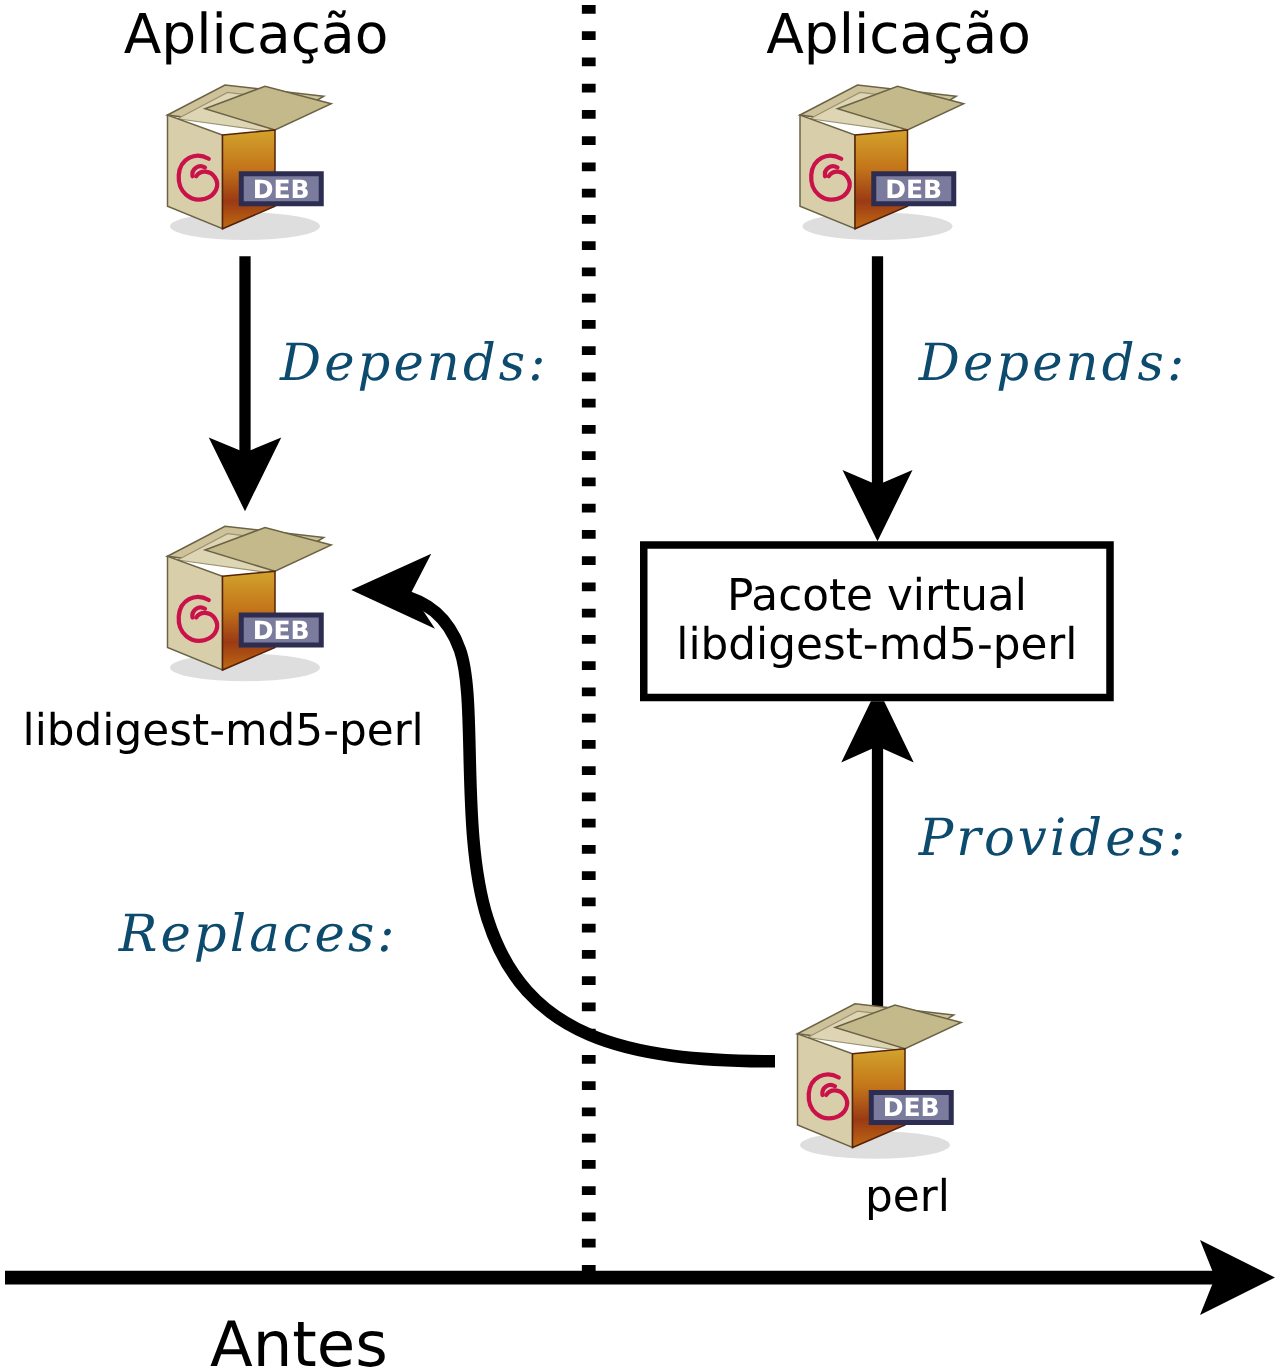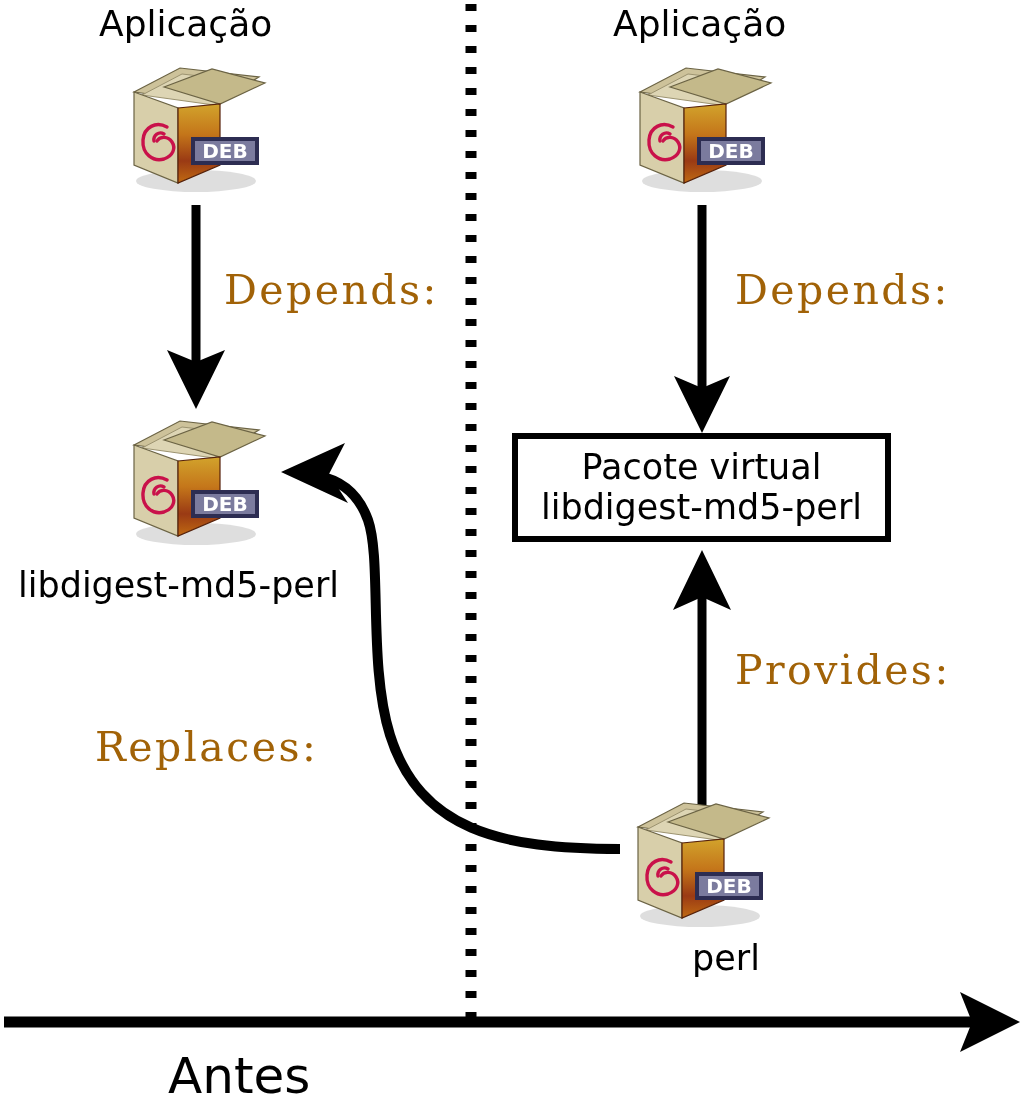--- a/index.html
+++ b/index.html
@@ -20,29 +20,30 @@
   
   .label-sans {
     position: absolute;
     color: #000000;
     font-family: "DejaVu Sans", sans-serif;
     white-space: nowrap;
     line-height: 1.0;
   }
   .label-mono {
     position: absolute;
-    color: #a16207;
+    color: #0c4a6e;
     font-family: "DejaVu Serif", serif;
     font-weight: 400;
     white-space: nowrap;
     line-height: 1.0;
     letter-spacing: 0.06em;
+    font-style: italic;
   }
   .hdr {
-    font-size: 36px;
+    font-size: 44px;
   }
   .pkgname {
     font-size: 35px;
   }
   .reltext {
     font-size: 41px;
   }
   .axislabel {
     font-size: 50px;
   }
@@ -257,21 +258,21 @@
 
   <div class="label-mono reltext" style="left:95px; top:727px;">Replaces:</div>
 
   <div class="label-mono reltext" style="left:735px; top:650px;">Provides:</div>
 
 
   <div class="label-sans pkgname" style="left:18px; top:568px;">libdigest-md5-perl</div>
 
   <div class="label-sans pkgname" style="left:692px; top:941px;">perl</div>
 
-  <div class="vbox" style="left:512px; top:433px; width:379px; height:109px;">
+  <div class="vbox" style="left:512px; top:433px; width:379px; height:128px;">
     <div class="vbox-line">Pacote virtual</div>
     <div class="vbox-line">libdigest-md5-perl</div>
   </div>
 
   <div class="label-sans axislabel" style="left:168px; top:1051px;">Antes</div>
 
 
 </div>
 
 </body></html>

